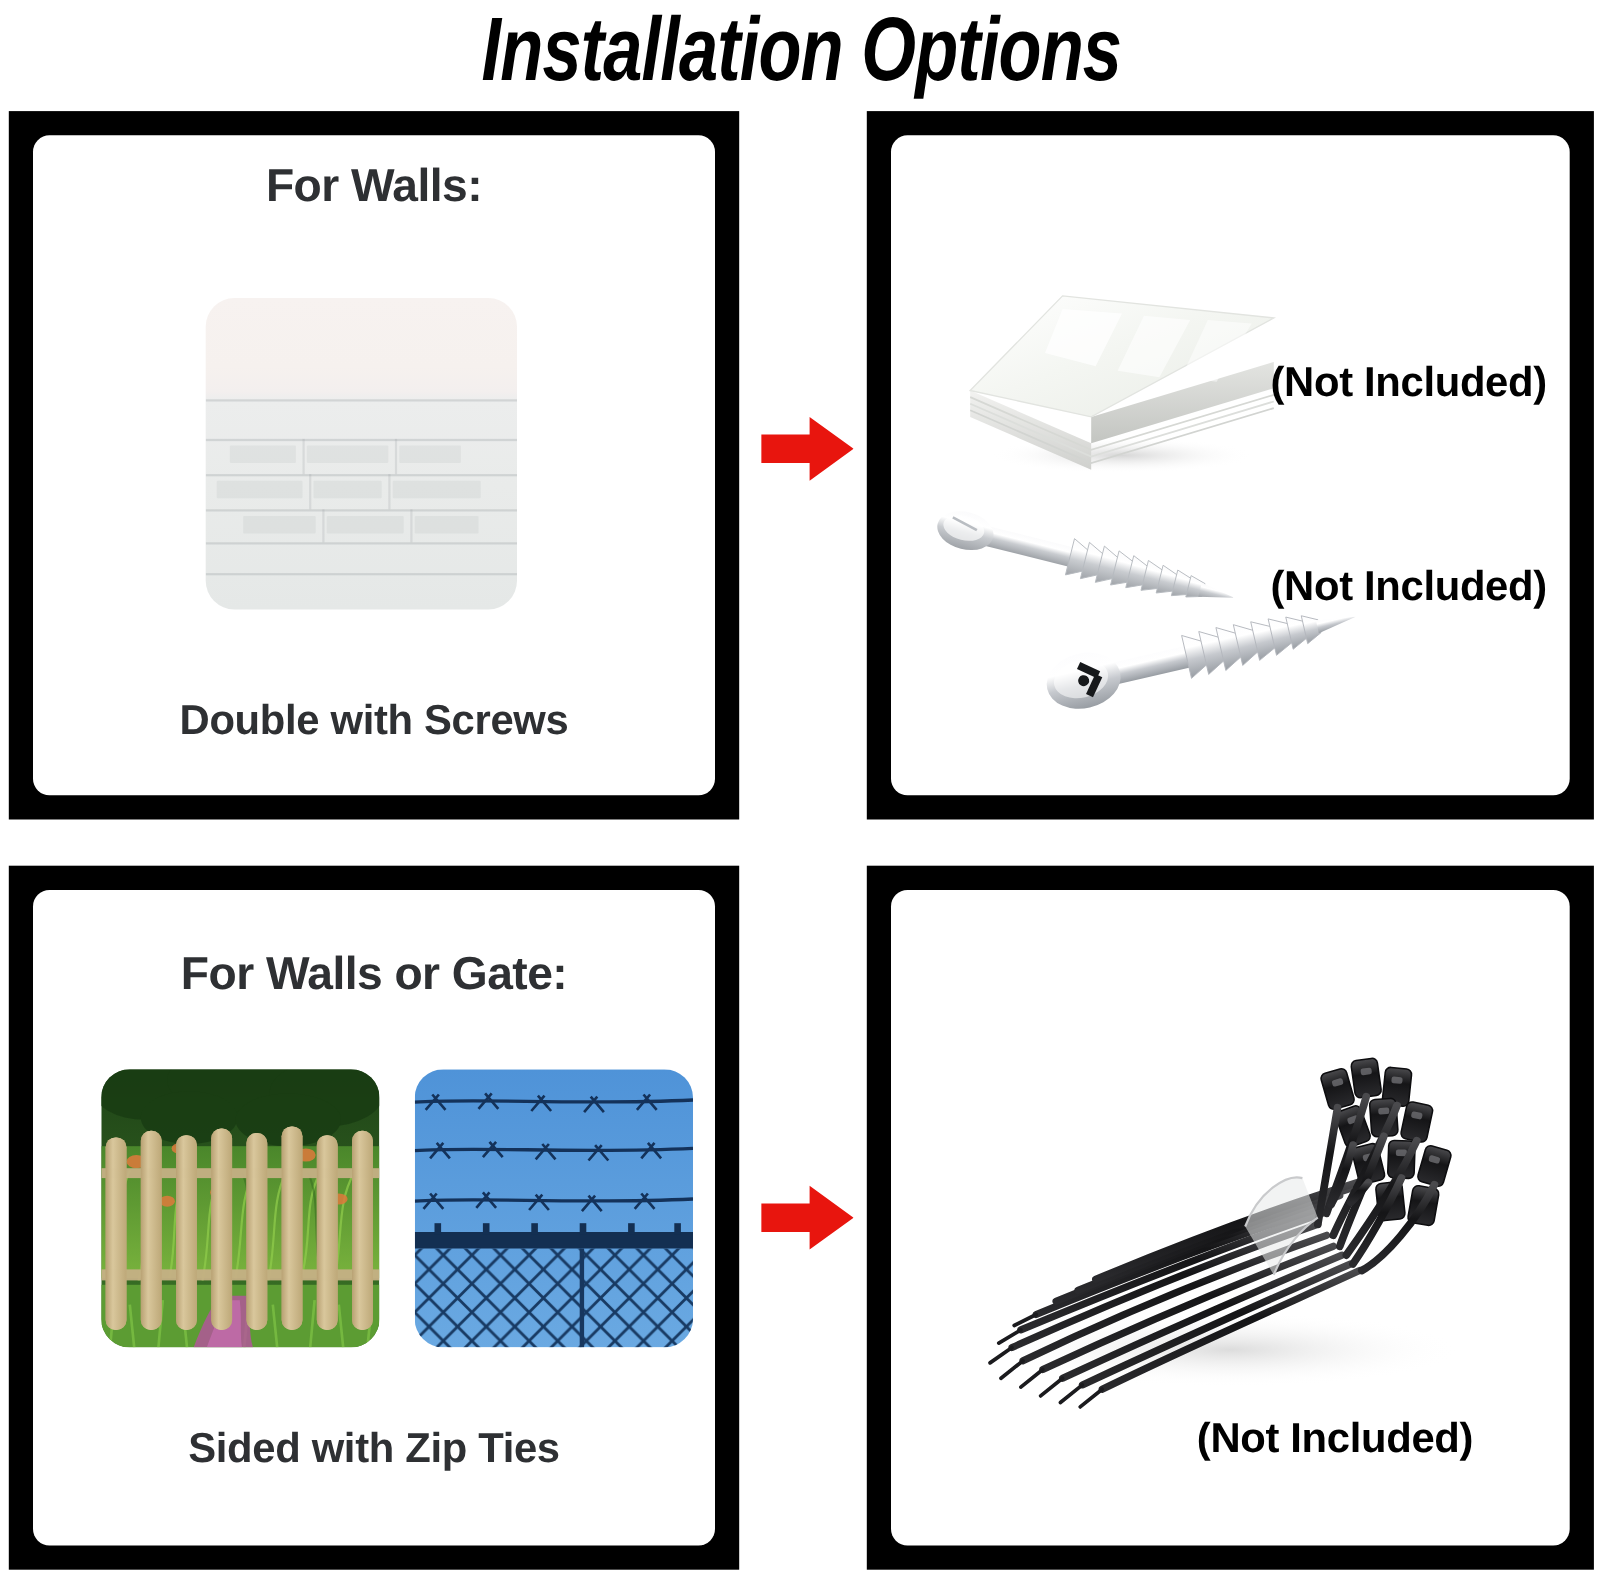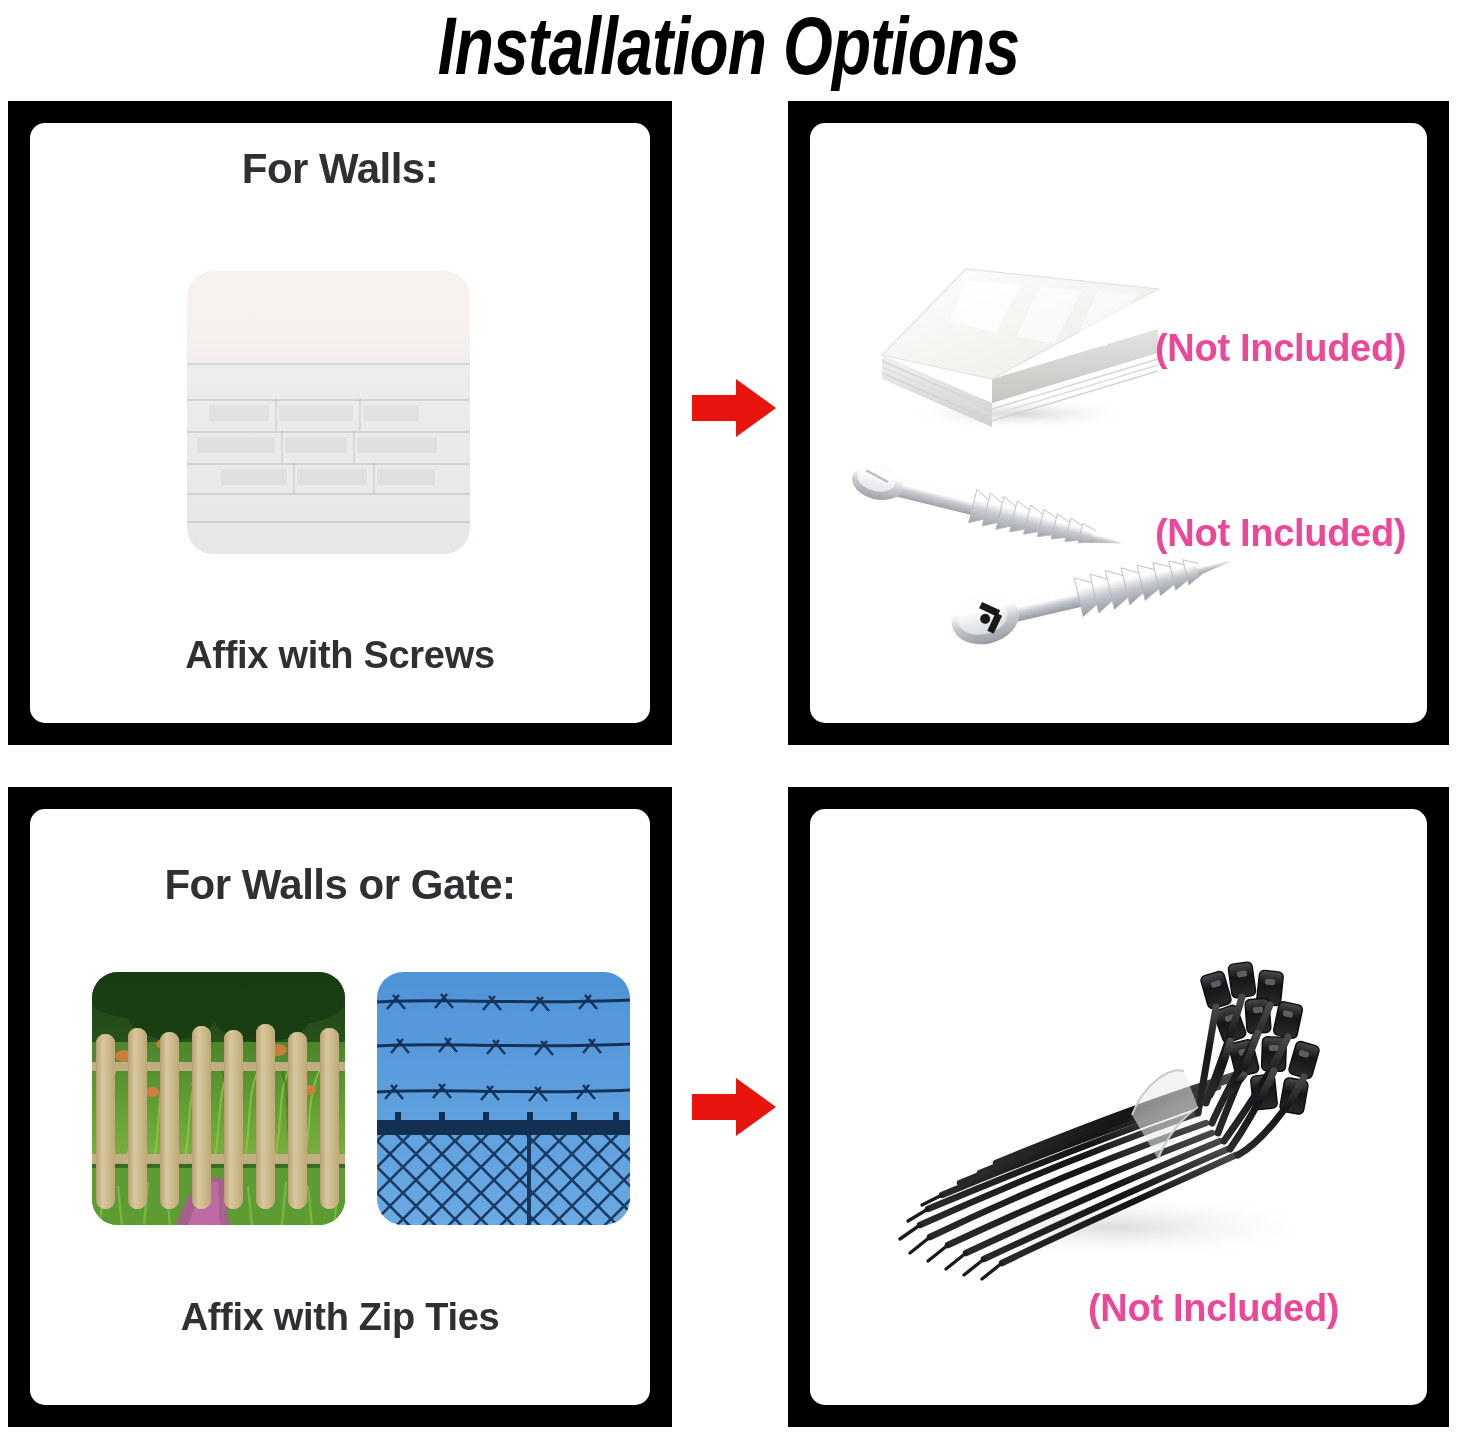--- a/index.html
+++ b/index.html
@@ -80,21 +80,21 @@
     letter-spacing: -0.3px;
     line-height: 1.35;
   }
   #caption-walls { bottom: 42px; }
   #caption-fence { bottom: 62px; }
 
   .not-included-label {
     position: absolute;
     font-weight: bold;
     font-size: 38px;
-    color: #ec4899;
+    color: #000000;
     letter-spacing: -0.3px;
     white-space: nowrap;
     text-align: right;
   }
   #nicl-tape   { left: 345px; top: 204px; }
   #nicl-screw  { left: 345px; top: 389px; }
   #nicl-ties   { left: 278px; top: 478px; }
 
   
   .red-arrow {
@@ -201,21 +201,21 @@
       <div class="brickface" style="left:190px; top:198px; width:58px;"></div>
       <div class="vgrout" style="left:88px;  top:128px; height:32px;"></div>
       <div class="vgrout" style="left:172px; top:128px; height:32px;"></div>
       <div class="vgrout" style="left:94px;  top:160px; height:32px;"></div>
       <div class="vgrout" style="left:166px; top:160px; height:32px;"></div>
       <div class="vgrout" style="left:106px; top:192px; height:30px;"></div>
       <div class="vgrout" style="left:186px; top:192px; height:30px;"></div>
     </div>
 
     <div class="panel-caption" id="caption-walls">
-      <div>Affix with Screws</div>
+      <div>Double with Screws</div>
     </div>
 
   </div>
 </div>
 
 <div class="red-arrow" id="arrow-walls">
   <svg viewBox="0 0 84 62" width="84" height="62" aria-hidden="true">
     <polygon points="0,18 44,18 44,2 84,31 44,60 44,44 0,44" fill="#e8150e"></polygon>
   </svg>
 </div>
@@ -487,21 +487,21 @@
           <rect x="150" y="140" width="6" height="10"></rect>
           <rect x="194" y="140" width="6" height="10"></rect>
           <rect x="236" y="140" width="6" height="10"></rect>
         </g>
 
         <rect x="0" y="163" width="253" height="90" fill="url(#mesh)"></rect>
         <rect x="150" y="163" width="4" height="90" fill="#17375f"></rect>
       </svg>
     </div>
 
-    <div class="panel-caption" id="caption-fence">Affix with Zip Ties</div>
+    <div class="panel-caption" id="caption-fence">Sided with Zip Ties</div>
 
   </div>
 </div>
 
 <div class="red-arrow" id="arrow-fence">
   <svg viewBox="0 0 84 62" width="84" height="62" aria-hidden="true">
     <polygon points="0,18 44,18 44,2 84,31 44,60 44,44 0,44" fill="#e8150e"></polygon>
   </svg>
 </div>
 

